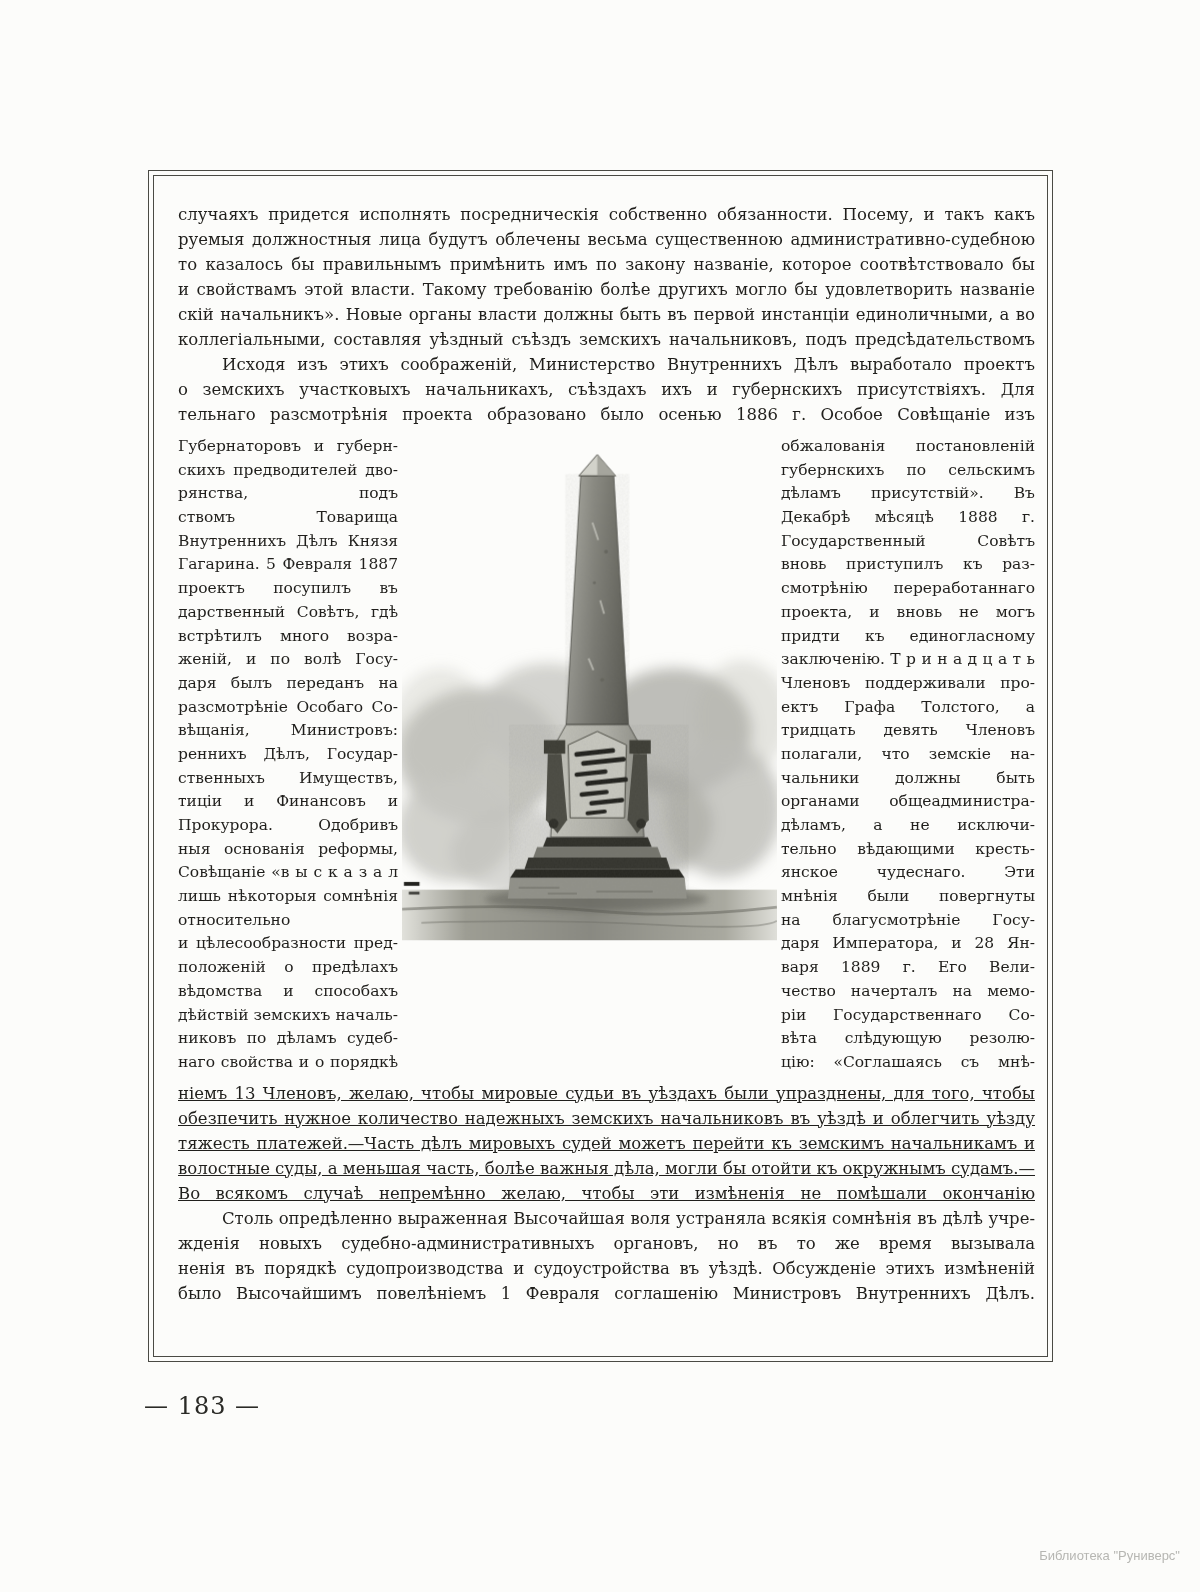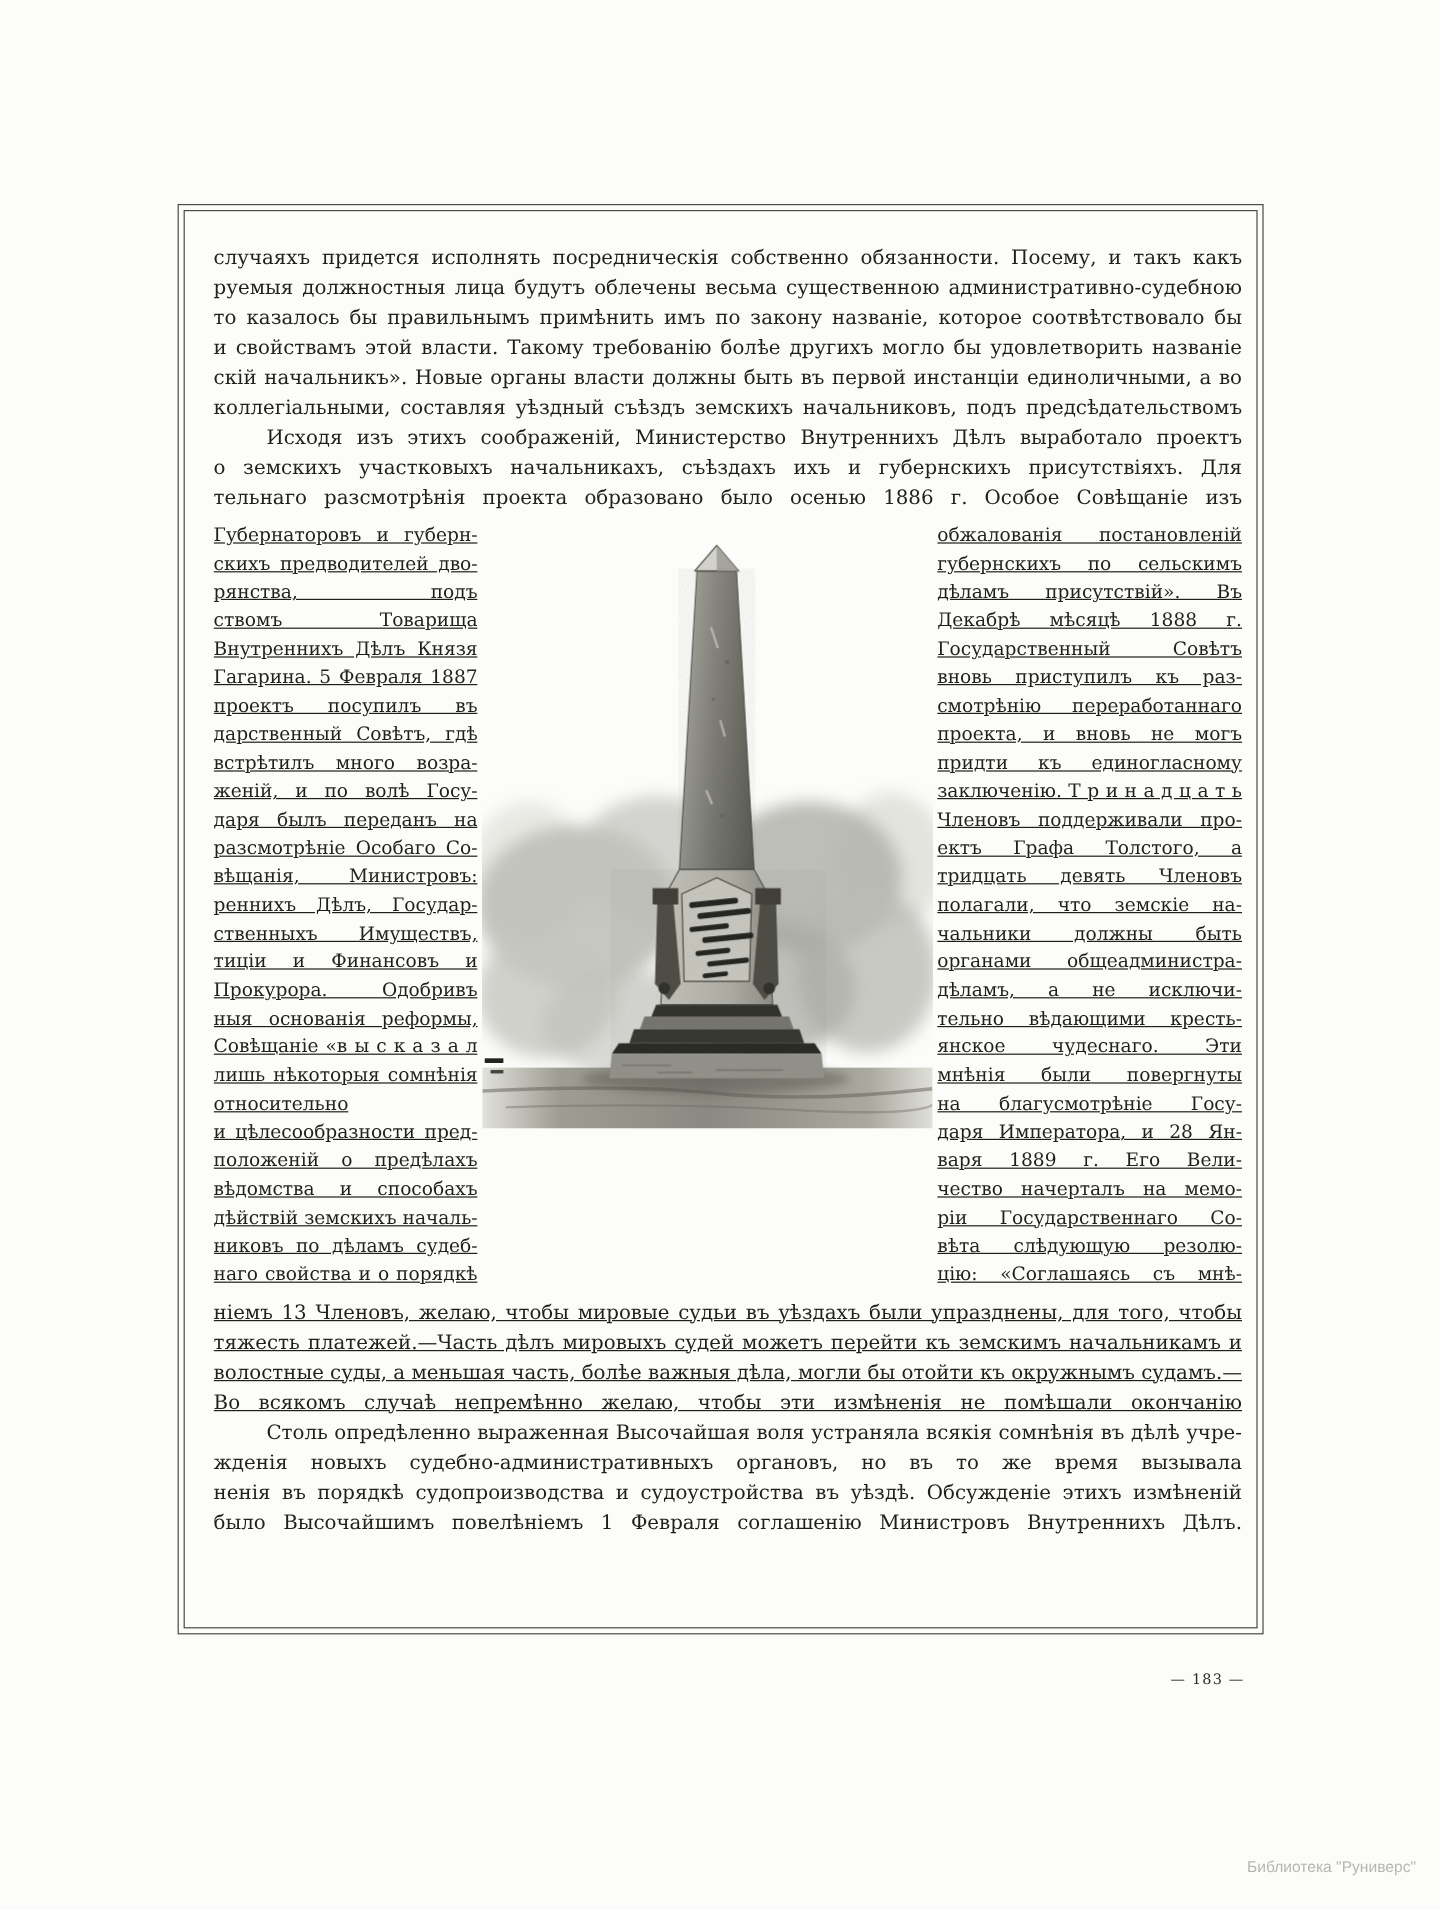--- a/index.html
+++ b/index.html
@@ -14,35 +14,35 @@
     border:1px solid #4a4a44;padding:4px;box-sizing:border-box;background:#fcfcfa;
   }
   .frame-inner{
     border:1px solid #4a4a44;width:100%;height:100%;box-sizing:border-box;
     padding:26px 12px 0 24px;
   }
   .para{font-size:16.5px;line-height:25px;word-spacing:-0.3px;}
   .main-lines > div{height:25px;overflow:hidden;text-align:justify;text-align-last:justify;}
   .nojl > div:last-child{text-align-last:left;}
   .ind > div:first-child{text-indent:44px;}
-  .middle{display:flex;margin-top:8px;text-decoration:underline;}
+  .middle{display:flex;margin-top:8px;}
   .col{font-size:15.5px;line-height:23.7px;}
   .col-lines > div{height:23.7px;overflow:hidden;text-align:justify;text-align-last:justify;}
   .col-left{width:220px;}
   .col-right{flex:1;}
   .fig{width:375px;margin:0 4px;text-align:center;}
   .fig svg{display:block;margin:0 auto;}
   .caption{
     margin-top:12px;font-size:13.5px;line-height:26px;
     font-variant:small-caps;letter-spacing:0.4px;color:#2a2a26;text-align:center;
   }
   .p3{margin-top:6px;text-decoration:underline;}
   .pageno{
-    position:absolute;left:132px;top:1392px;width:905px;text-align:right;
-    font-size:12px;color:#2a2a26;letter-spacing:1px;
+    position:absolute;left:144px;top:1392px;width:905px;text-align:left;
+    font-size:24px;color:#2a2a26;letter-spacing:1px;
   }
   .watermark{
     position:absolute;top:1548px;right:20px;
     font-family:"Liberation Sans","DejaVu Sans",sans-serif;
     font-size:13px;color:#b6b6b2;
   }
 </style>
 </head>
 <body>
 
@@ -227,20 +227,21 @@
           <div>варя 1889 г. Его Вели-</div>
           <div>чество начерталъ на мемо-</div>
           <div>ріи Государственнаго Со-</div>
           <div>вѣта слѣдующую резолю-</div>
           <div>цію: «Соглашаясь съ мнѣ-</div>
         </div>
     </div>
 
     <div class="para main-lines nojl p3">
         <div>ніемъ 13 Членовъ, желаю, чтобы мировые судьи въ уѣздахъ были упразднены, для того, чтобы</div>
+        <div>обезпечить нужное количество надежныхъ земскихъ начальниковъ въ уѣздѣ и облегчить уѣзду</div>
         <div>тяжесть платежей.—Часть дѣлъ мировыхъ судей можетъ перейти къ земскимъ начальникамъ и въ</div>
         <div>волостные суды, а меньшая часть, болѣе важныя дѣла, могли бы отойти къ окружнымъ судамъ.—</div>
         <div>Во всякомъ случаѣ непремѣнно желаю, чтобы эти измѣненія не помѣшали окончанію разсмотрѣнія</div>
       </div>
     <div class="para main-lines ind">
         <div>Столь опредѣленно выраженная Высочайшая воля устраняла всякія сомнѣнія въ дѣлѣ учре-</div>
         <div>жденія новыхъ судебно-административныхъ органовъ, но въ то же время вызывала значительныя измѣ-</div>
         <div>ненія въ порядкѣ судопроизводства и судоустройства въ уѣздѣ. Обсужденіе этихъ измѣненій поручено</div>
         <div>было Высочайшимъ повелѣніемъ 1 Февраля соглашенію Министровъ Внутреннихъ Дѣлъ. Юстиціи и</div>
       </div>

